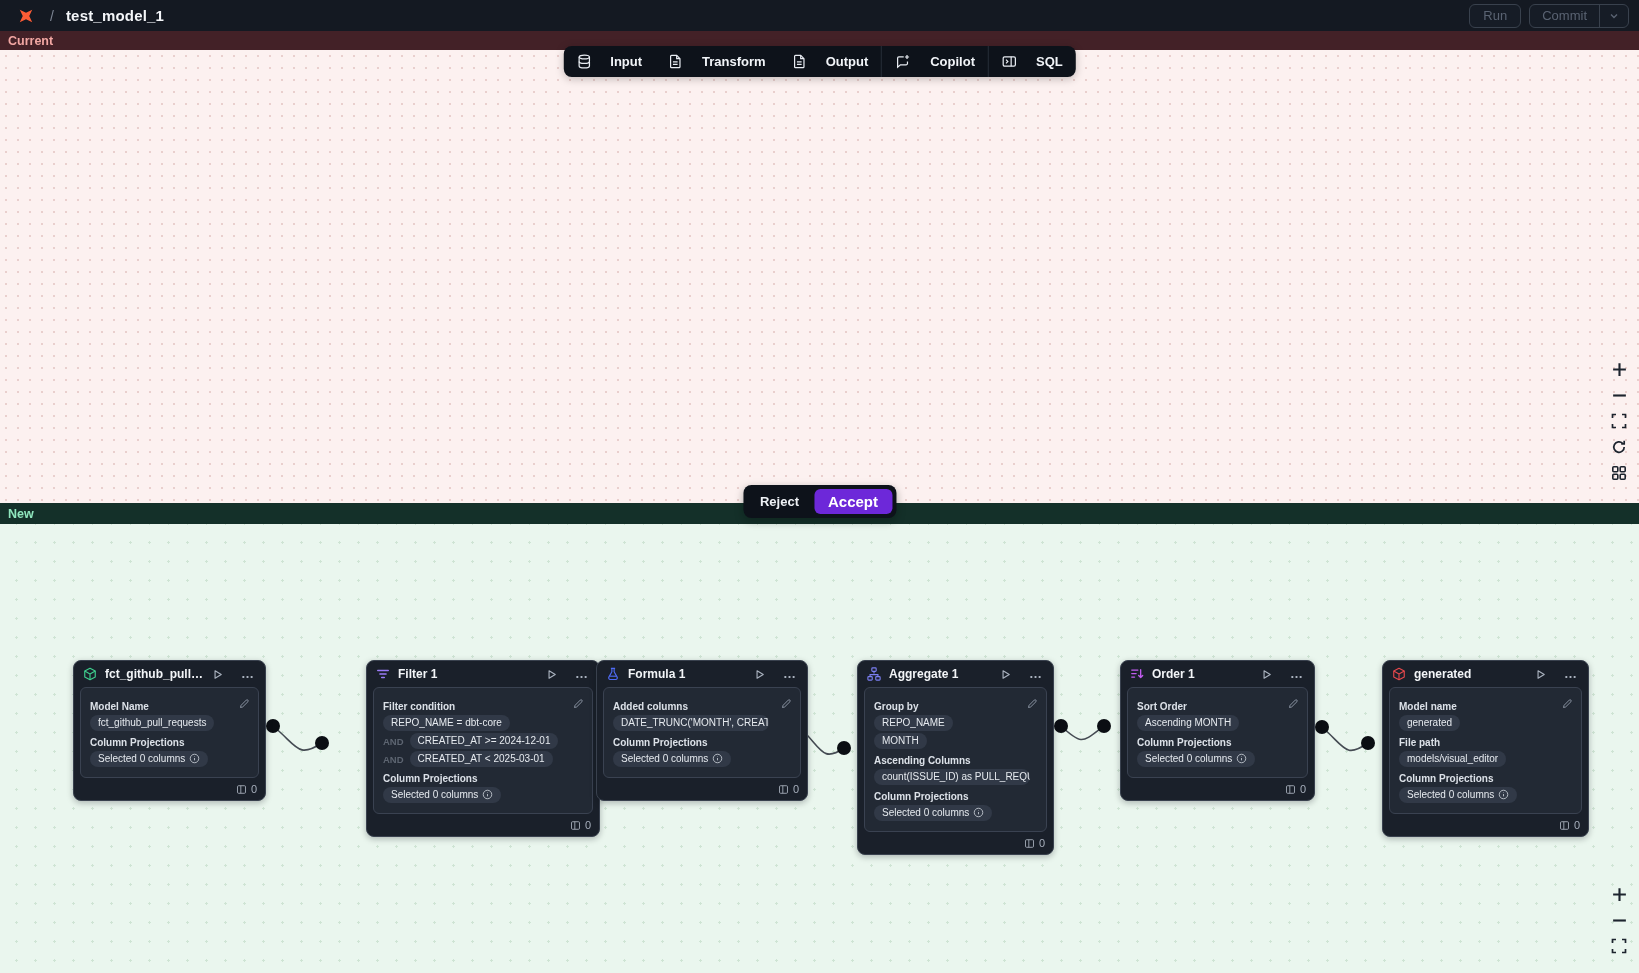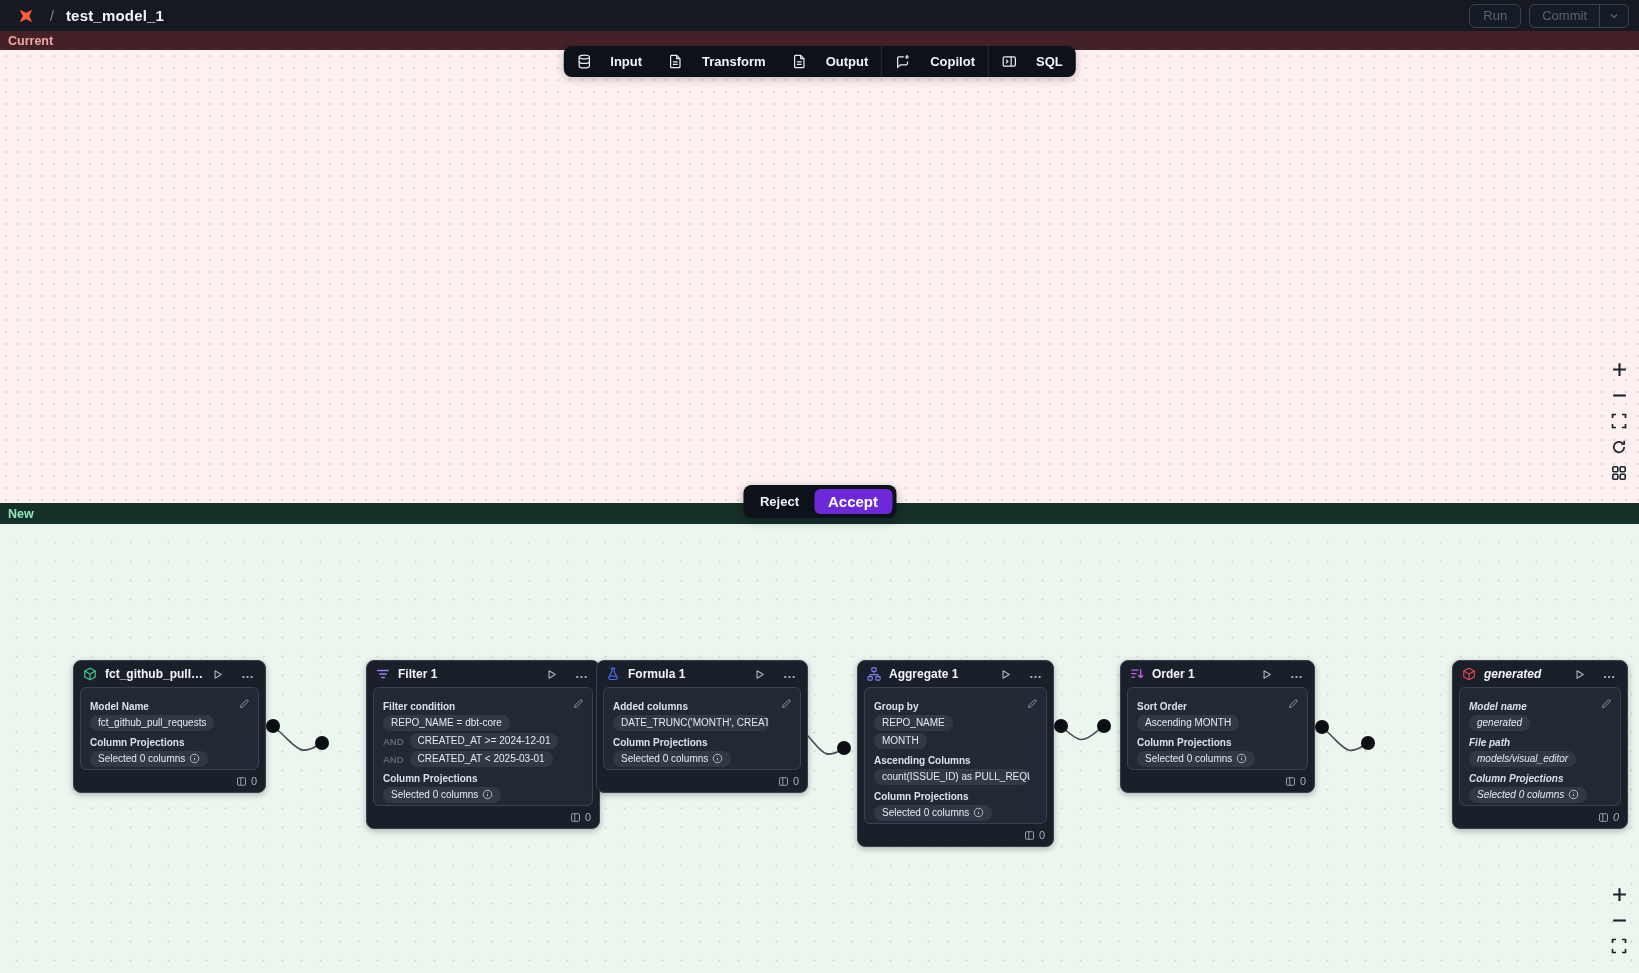--- a/index.html
+++ b/index.html
@@ -58,21 +58,21 @@
   
   .node { position:absolute; background:#1a202a; border:1px solid #39414e; border-radius:8px;
     color:#e7ebf0; z-index:10; box-shadow:0 2px 6px rgba(10,15,20,.28); }
   .node-header { height:26px; display:flex; align-items:center; gap:8px; padding:0 10px 0 9px; }
   .node-title { flex:1 1 auto; font-size:12px; font-weight:bold; color:#f3f5f8; white-space:nowrap;
     overflow:hidden; text-overflow:ellipsis; }
   .hd-ic { flex:0 0 auto; display:flex; }
   .node-act { flex:0 0 auto; display:flex; align-items:center; color:#aab2bf; cursor:pointer; }
   .node-menu { font-size:13px; font-weight:bold; letter-spacing:1px; line-height:10px; }
   .node-body { margin:0 6px; background:#222934; border:1px solid #3a4251; border-radius:6px;
-    padding:7px 9px 0; position:relative; }
+    padding:7px 9px 8px; position:relative; }
   .sec-label { font-size:10px; font-weight:bold; color:#dce1e8; margin:6px 0 3px; }
   .sec-label:first-child { margin-top:0; }
   .pill-row { display:flex; align-items:center; gap:6px; margin:2px 0; }
   .pill-prefix { font-size:9.5px; font-weight:bold; color:#5d6571; flex:0 0 auto; }
   .pill { background:#313947; border-radius:9px; padding:2px 8px 3px; font-size:10px; color:#e6eaef;
     white-space:nowrap; overflow:hidden; text-overflow:ellipsis; max-width:156px; display:inline-flex;
     align-items:center; gap:4px; cursor:pointer; }
   .edit-ic { position:absolute; top:7px; right:8px; color:#8d96a4; cursor:pointer; }
   .node-footer { height:22px; display:flex; align-items:center; justify-content:flex-end; gap:4px;
     padding:0 8px; color:#a6aebb; font-size:11px; }
@@ -496,21 +496,21 @@
      <div class="node-footer">
        <span style="display:flex">
           <svg width="11" height="11" viewBox="0 0 16 16" fill="none" stroke="currentColor" stroke-width="1.3">
             <rect x="2.2" y="2.5" width="11.6" height="11" rx="1.5"></rect>
             <path d="M7 2.5v11"></path>
           </svg>
         </span>
        <span>0</span>
      </div>
     </div>
-    <div class="node" style="left: 1452px; top: 660px; width: 176px; font-style: italic;">
+    <div class="node" style="left: 1382px; top: 660px; width: 207px;">
       <div class="node-header">
        <span class="hd-ic">
           <svg width="14" height="14" viewBox="0 0 16 16" fill="none" stroke="#e5484d" stroke-width="1.3" stroke-linejoin="round">
             <path d="M8 1.4 14 4.7v6.6L8 14.6 2 11.3V4.7Z"></path>
             <path d="M2 4.7 8 8l6-3.3M8 8v6.6"></path>
           </svg>
         </span>
        <span class="node-title">generated</span>
        <span class="node-act" style="margin-right:9px">
           <svg width="13" height="13" viewBox="0 0 16 16" fill="none" stroke="currentColor" stroke-width="1.4" stroke-linejoin="round">

